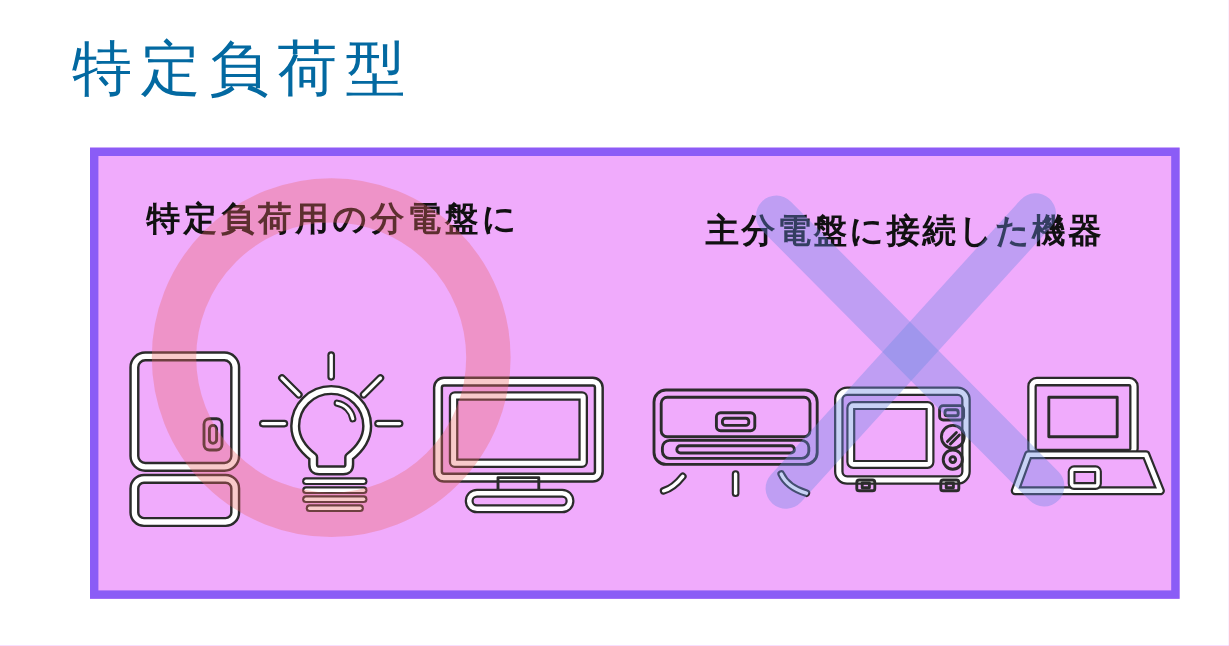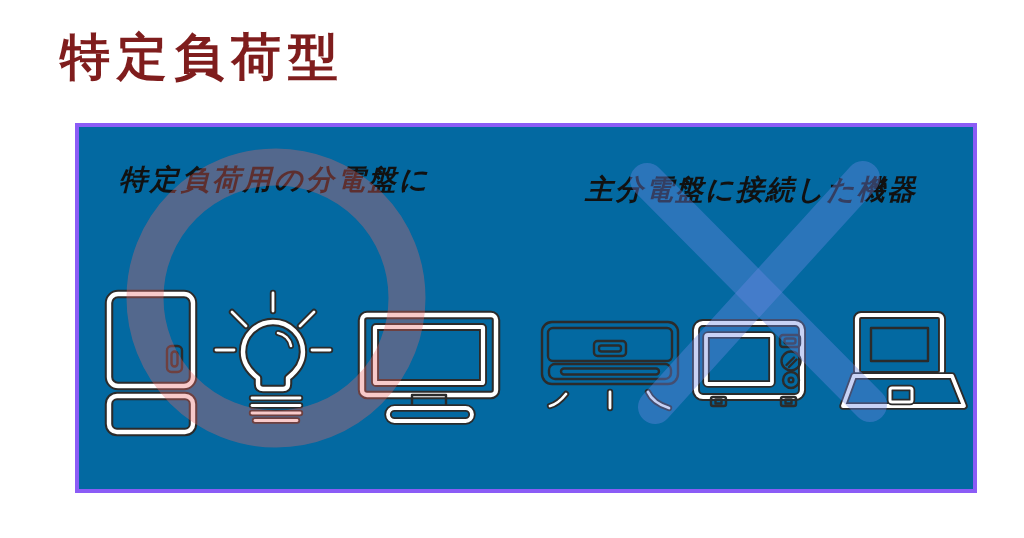--- a/index.html
+++ b/index.html
@@ -4,27 +4,27 @@
 <style>
   html,body { margin:0; padding:0; }
   body {
     width:1024px; height:538px; position:relative;
     background:#ffffff; overflow:hidden;
     font-family:"Liberation Sans", sans-serif;
     color:#111;
   }
   .page-title {
     position:absolute; left:60px; top:24px;
-    font-size:50px; font-weight:700; letter-spacing:7px;
-    color:#7f1d1d; white-space:nowrap;
+    font-size:50px; font-weight:400; letter-spacing:7px;
+    color:#0369a1; white-space:nowrap;
   }
   .frame {
     position:absolute; left:75px; top:123px;
     width:894px; height:362px;
-    border:4px solid #8b5cf6; background:#0369a1;font-style:italic;
+    border:7px solid #8b5cf6; background:#f0abfc;
   }
   .panel { position:absolute; top:0; height:100%; }
   .panel.left  { left:0; width:448px; }
   .panel.right { left:450px; width:444px; }
   .heading-left {
     position:absolute; left:40px; top:33px;
     font-size:28px; font-weight:bold; letter-spacing:3px;
     line-height:39px; color:#111; white-space:nowrap;
   }
   .heading-right {

